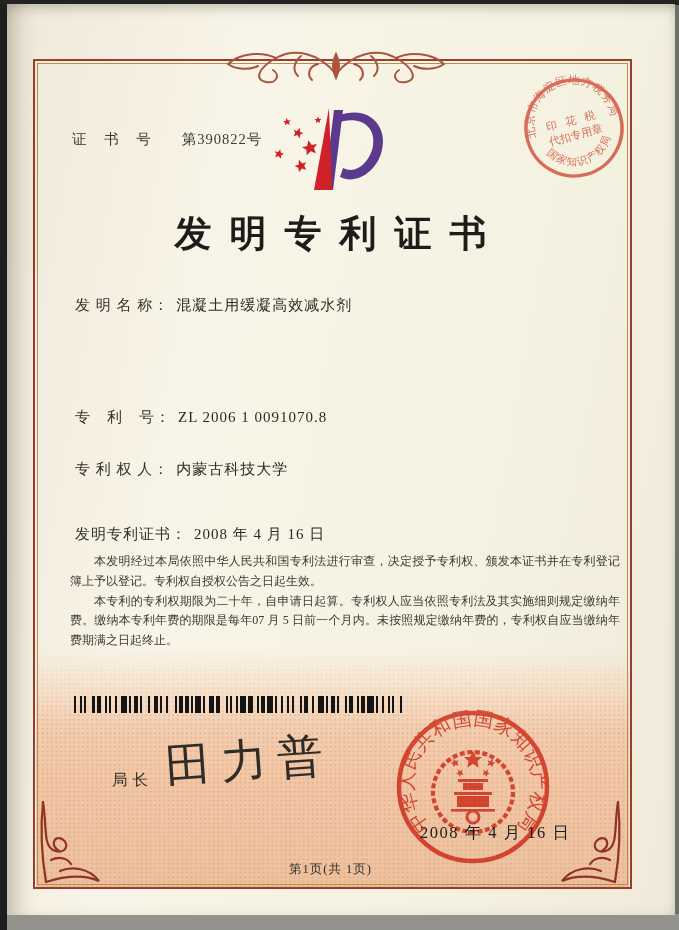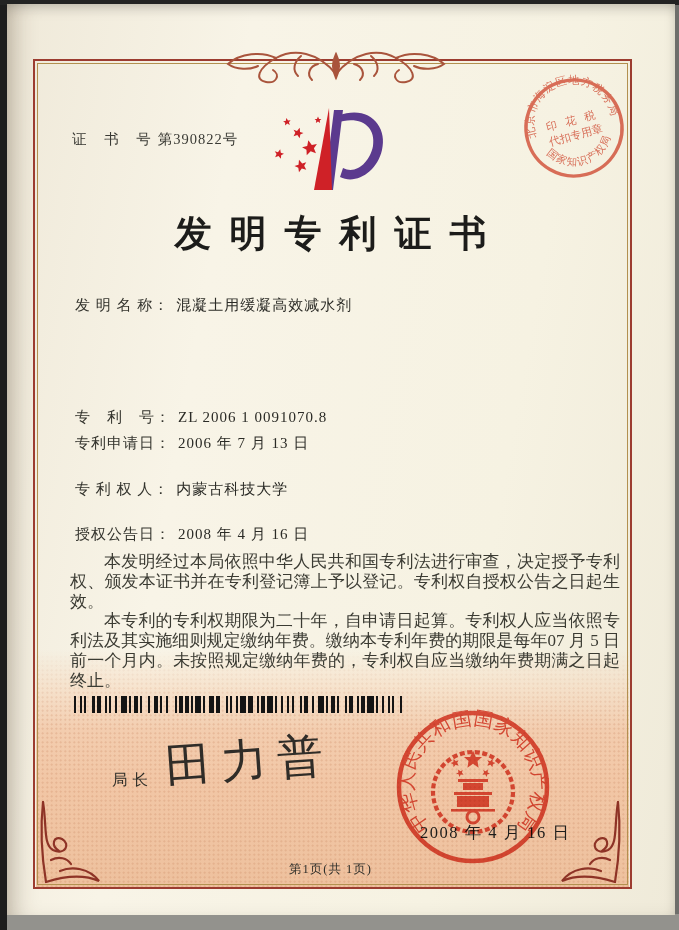--- a/index.html
+++ b/index.html
@@ -17,26 +17,26 @@
   .pink::after{content:"";position:absolute;inset:0;
     background-image:radial-gradient(rgba(198,126,88,.30) .8px, rgba(0,0,0,0) 1.2px);
     background-size:4.5px 4.5px;
     -webkit-mask-image:linear-gradient(rgba(0,0,0,0), #000 30%);
     mask-image:linear-gradient(rgba(0,0,0,0), #000 30%);}
   .frame{position:absolute;left:26px;top:55px;width:595px;height:826px;border:2px solid #9c3c30;z-index:2;}
   .frame-in{position:absolute;inset:2px;border:1px solid #b2904f;}
   .abs{position:absolute;z-index:3;}
   .certno{left:65px;top:126px;font-size:14.5px;color:#3a3a34;}
   .certno .lab{letter-spacing:7px;}
-  .certno .num{margin-left:0;letter-spacing:1px;}
+  .certno .num{margin-left:24px;letter-spacing:1px;}
   .title{left:26px;top:205px;width:595px;text-align:center;font-size:37px;font-weight:700;
     color:#1c1c1a;letter-spacing:18px;text-indent:18px;}
   .row{left:68px;font-size:15px;color:#33332d;letter-spacing:1px;white-space:nowrap;}
   .row .val{margin-left:7px;color:#2b2b26;}
-  .body-text{left:63px;top:548px;width:550px;font-size:17px;line-height:19.8px;color:#3b3b33;text-align:justify;}
+  .body-text{left:63px;top:548px;width:550px;font-size:12px;line-height:19.8px;color:#3b3b33;text-align:justify;}
   .body-text p{margin:0;text-indent:2em;}
   .barcode{left:67px;top:692px;width:332px;height:17px;font-size:0;white-space:nowrap;}
   .barcode span{display:inline-block;height:100%;}
   .barcode .b{background:#141414;}
   .sig-title{left:105px;top:766px;font-size:15.5px;color:#2e2e28;letter-spacing:5px;}
   .sig-name{left:158px;top:726px;font-size:46px;color:#20201e;letter-spacing:10px;
     transform:rotate(-4deg);font-weight:500;opacity:.92;}
   .seal-date{left:413px;top:818px;font-size:16.5px;color:#1d1d1b;letter-spacing:1.5px;z-index:3;}
   .footer{left:26px;top:857px;width:595px;text-align:center;font-size:12.5px;color:#2f2f2a;letter-spacing:1px;}
   .seal{left:386px;top:703px;z-index:4;opacity:.87;mix-blend-mode:multiply;}
@@ -113,28 +113,25 @@
     </svg>
 
     <div class="abs title">发明专利证书</div>
 
     <div class="abs row" style="top:292px">
       <span>发 明 名 称：</span><span class="val">混凝土用缓凝高效减水剂</span>
     </div>
     <div class="abs row" style="top:404px">
       <span>专　利　号：</span><span class="val">ZL 2006 1 0091070.8</span>
     </div>
-    <div class="abs row" style="top:430px">
-      <span>专利申请日：</span><span class="val">2006 年 7 月 13 日</span>
-    </div>
-    <div class="abs row" style="top:476px">
+    <div class="abs row" style="top:456px">
       <span>专 利 权 人：</span><span class="val">内蒙古科技大学</span>
     </div>
     <div class="abs row" style="top:521px">
-      <span>授权公告日：</span><span class="val">2008 年 4 月 16 日</span>
+      <span>发明专利证书：</span><span class="val">2008 年 4 月 16 日</span>
     </div>
 
     <div class="abs body-text">
       <p>本发明经过本局依照中华人民共和国专利法进行审查，决定授予专利权、颁发本证书并在专利登记簿上予以登记。专利权自授权公告之日起生效。</p>
       <p>本专利的专利权期限为二十年，自申请日起算。专利权人应当依照专利法及其实施细则规定缴纳年费。缴纳本专利年费的期限是每年07 月 5 日前一个月内。未按照规定缴纳年费的，专利权自应当缴纳年费期满之日起终止。</p>
     </div>
 
     <div class="abs barcode"><span class="b" style="width: 2.06211px;"></span><span style="width: 4.12422px;"></span><span class="b" style="width: 2.06211px;"></span><span style="width: 2.06211px;"></span><span class="b" style="width: 2.06211px;"></span><span style="width: 6.18634px;"></span><span class="b" style="width: 2.06211px;"></span><span style="width: 2.06211px;"></span><span class="b" style="width: 4.12422px;"></span><span style="width: 4.12422px;"></span><span class="b" style="width: 2.06211px;"></span><span style="width: 2.06211px;"></span><span class="b" style="width: 2.06211px;"></span><span style="width: 4.12422px;"></span><span class="b" style="width: 2.06211px;"></span><span style="width: 4.12422px;"></span><span class="b" style="width: 6.18634px;"></span><span style="width: 2.06211px;"></span><span class="b" style="width: 2.06211px;"></span><span style="width: 2.06211px;"></span><span class="b" style="width: 4.12422px;"></span><span style="width: 2.06211px;"></span><span class="b" style="width: 2.06211px;"></span><span style="width: 6.18634px;"></span><span class="b" style="width: 2.06211px;"></span><span style="width: 4.12422px;"></span><span class="b" style="width: 4.12422px;"></span><span style="width: 2.06211px;"></span><span class="b" style="width: 2.06211px;"></span><span style="width: 4.12422px;"></span><span class="b" style="width: 2.06211px;"></span><span style="width: 6.18634px;"></span><span class="b" style="width: 2.06211px;"></span><span style="width: 2.06211px;"></span><span class="b" style="width: 4.12422px;"></span><span style="width: 2.06211px;"></span><span class="b" style="width: 4.12422px;"></span><span style="width: 2.06211px;"></span><span class="b" style="width: 2.06211px;"></span><span style="width: 2.06211px;"></span><span class="b" style="width: 6.18634px;"></span><span style="width: 2.06211px;"></span><span class="b" style="width: 2.06211px;"></span><span style="width: 4.12422px;"></span><span class="b" style="width: 4.12422px;"></span><span style="width: 2.06211px;"></span><span class="b" style="width: 4.12422px;"></span><span style="width: 6.18634px;"></span><span class="b" style="width: 2.06211px;"></span><span style="width: 2.06211px;"></span><span class="b" style="width: 2.06211px;"></span><span style="width: 4.12422px;"></span><span class="b" style="width: 2.06211px;"></span><span style="width: 2.06211px;"></span><span class="b" style="width: 6.18634px;"></span><span style="width: 2.06211px;"></span><span class="b" style="width: 4.12422px;"></span><span style="width: 4.12422px;"></span><span class="b" style="width: 2.06211px;"></span><span style="width: 2.06211px;"></span><span class="b" style="width: 4.12422px;"></span><span style="width: 2.06211px;"></span><span class="b" style="width: 6.18634px;"></span><span style="width: 2.06211px;"></span><span class="b" style="width: 2.06211px;"></span><span style="width: 4.12422px;"></span><span class="b" style="width: 2.06211px;"></span><span style="width: 4.12422px;"></span><span class="b" style="width: 2.06211px;"></span><span style="width: 2.06211px;"></span><span class="b" style="width: 2.06211px;"></span><span style="width: 6.18634px;"></span><span class="b" style="width: 2.06211px;"></span><span style="width: 2.06211px;"></span><span class="b" style="width: 4.12422px;"></span><span style="width: 4.12422px;"></span><span class="b" style="width: 2.06211px;"></span><span style="width: 4.12422px;"></span><span class="b" style="width: 6.18634px;"></span><span style="width: 2.06211px;"></span><span class="b" style="width: 2.06211px;"></span><span style="width: 2.06211px;"></span><span class="b" style="width: 4.12422px;"></span><span style="width: 2.06211px;"></span><span class="b" style="width: 2.06211px;"></span><span style="width: 6.18634px;"></span><span class="b" style="width: 2.06211px;"></span><span style="width: 2.06211px;"></span><span class="b" style="width: 4.12422px;"></span><span style="width: 4.12422px;"></span><span class="b" style="width: 2.06211px;"></span><span style="width: 2.06211px;"></span><span class="b" style="width: 4.12422px;"></span><span style="width: 2.06211px;"></span><span class="b" style="width: 6.18634px;"></span><span style="width: 2.06211px;"></span><span class="b" style="width: 2.06211px;"></span><span style="width: 4.12422px;"></span><span class="b" style="width: 2.06211px;"></span><span style="width: 4.12422px;"></span><span class="b" style="width: 2.06211px;"></span><span style="width: 2.06211px;"></span><span class="b" style="width: 2.06211px;"></span><span style="width: 6.18634px;"></span><span class="b" style="width: 2.06211px;"></span><span style="width: 2.06211px;"></span></div>
 
     <div class="abs sig-title">局长</div>

